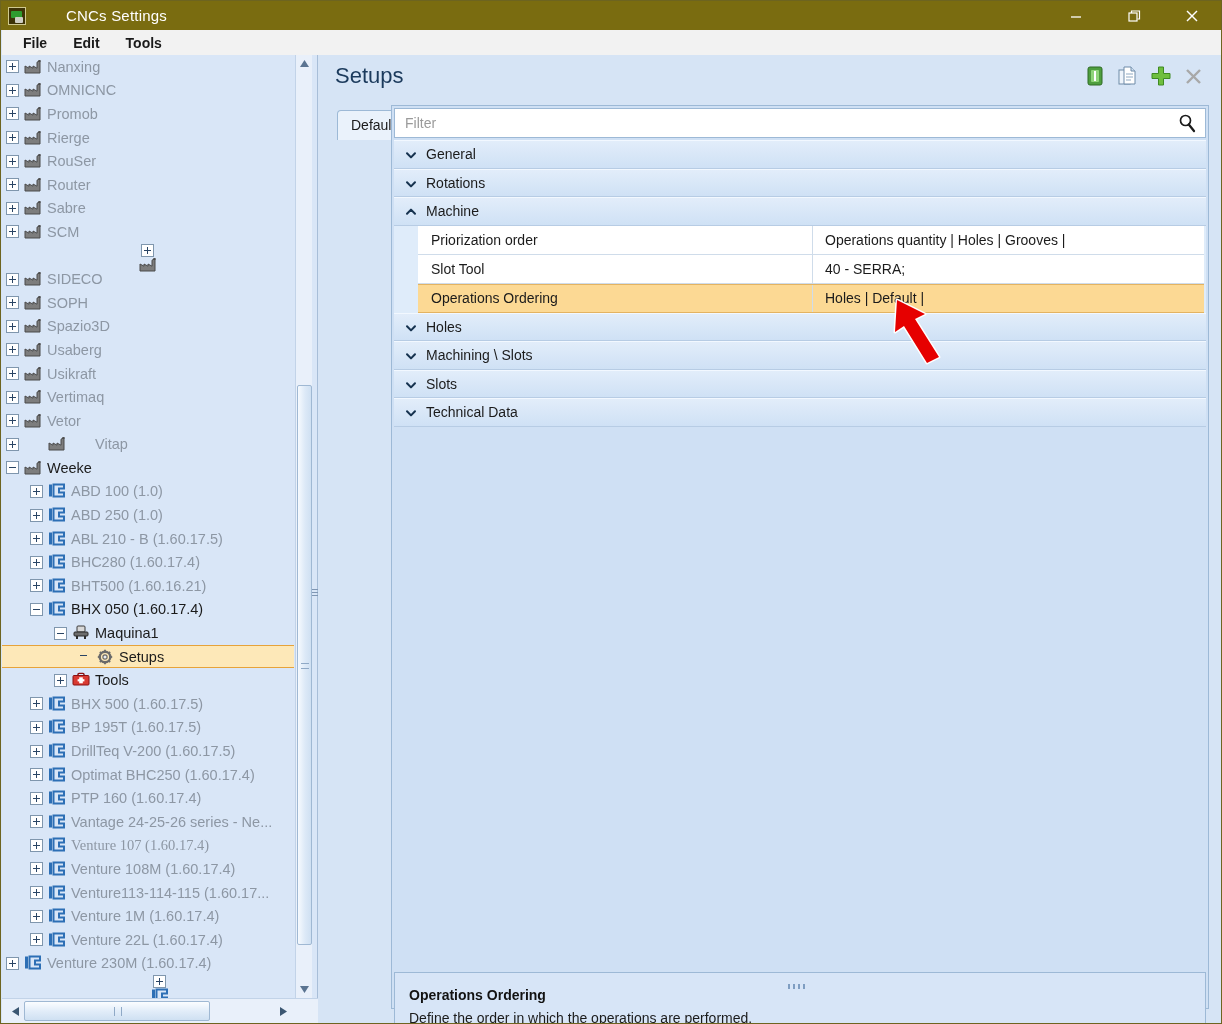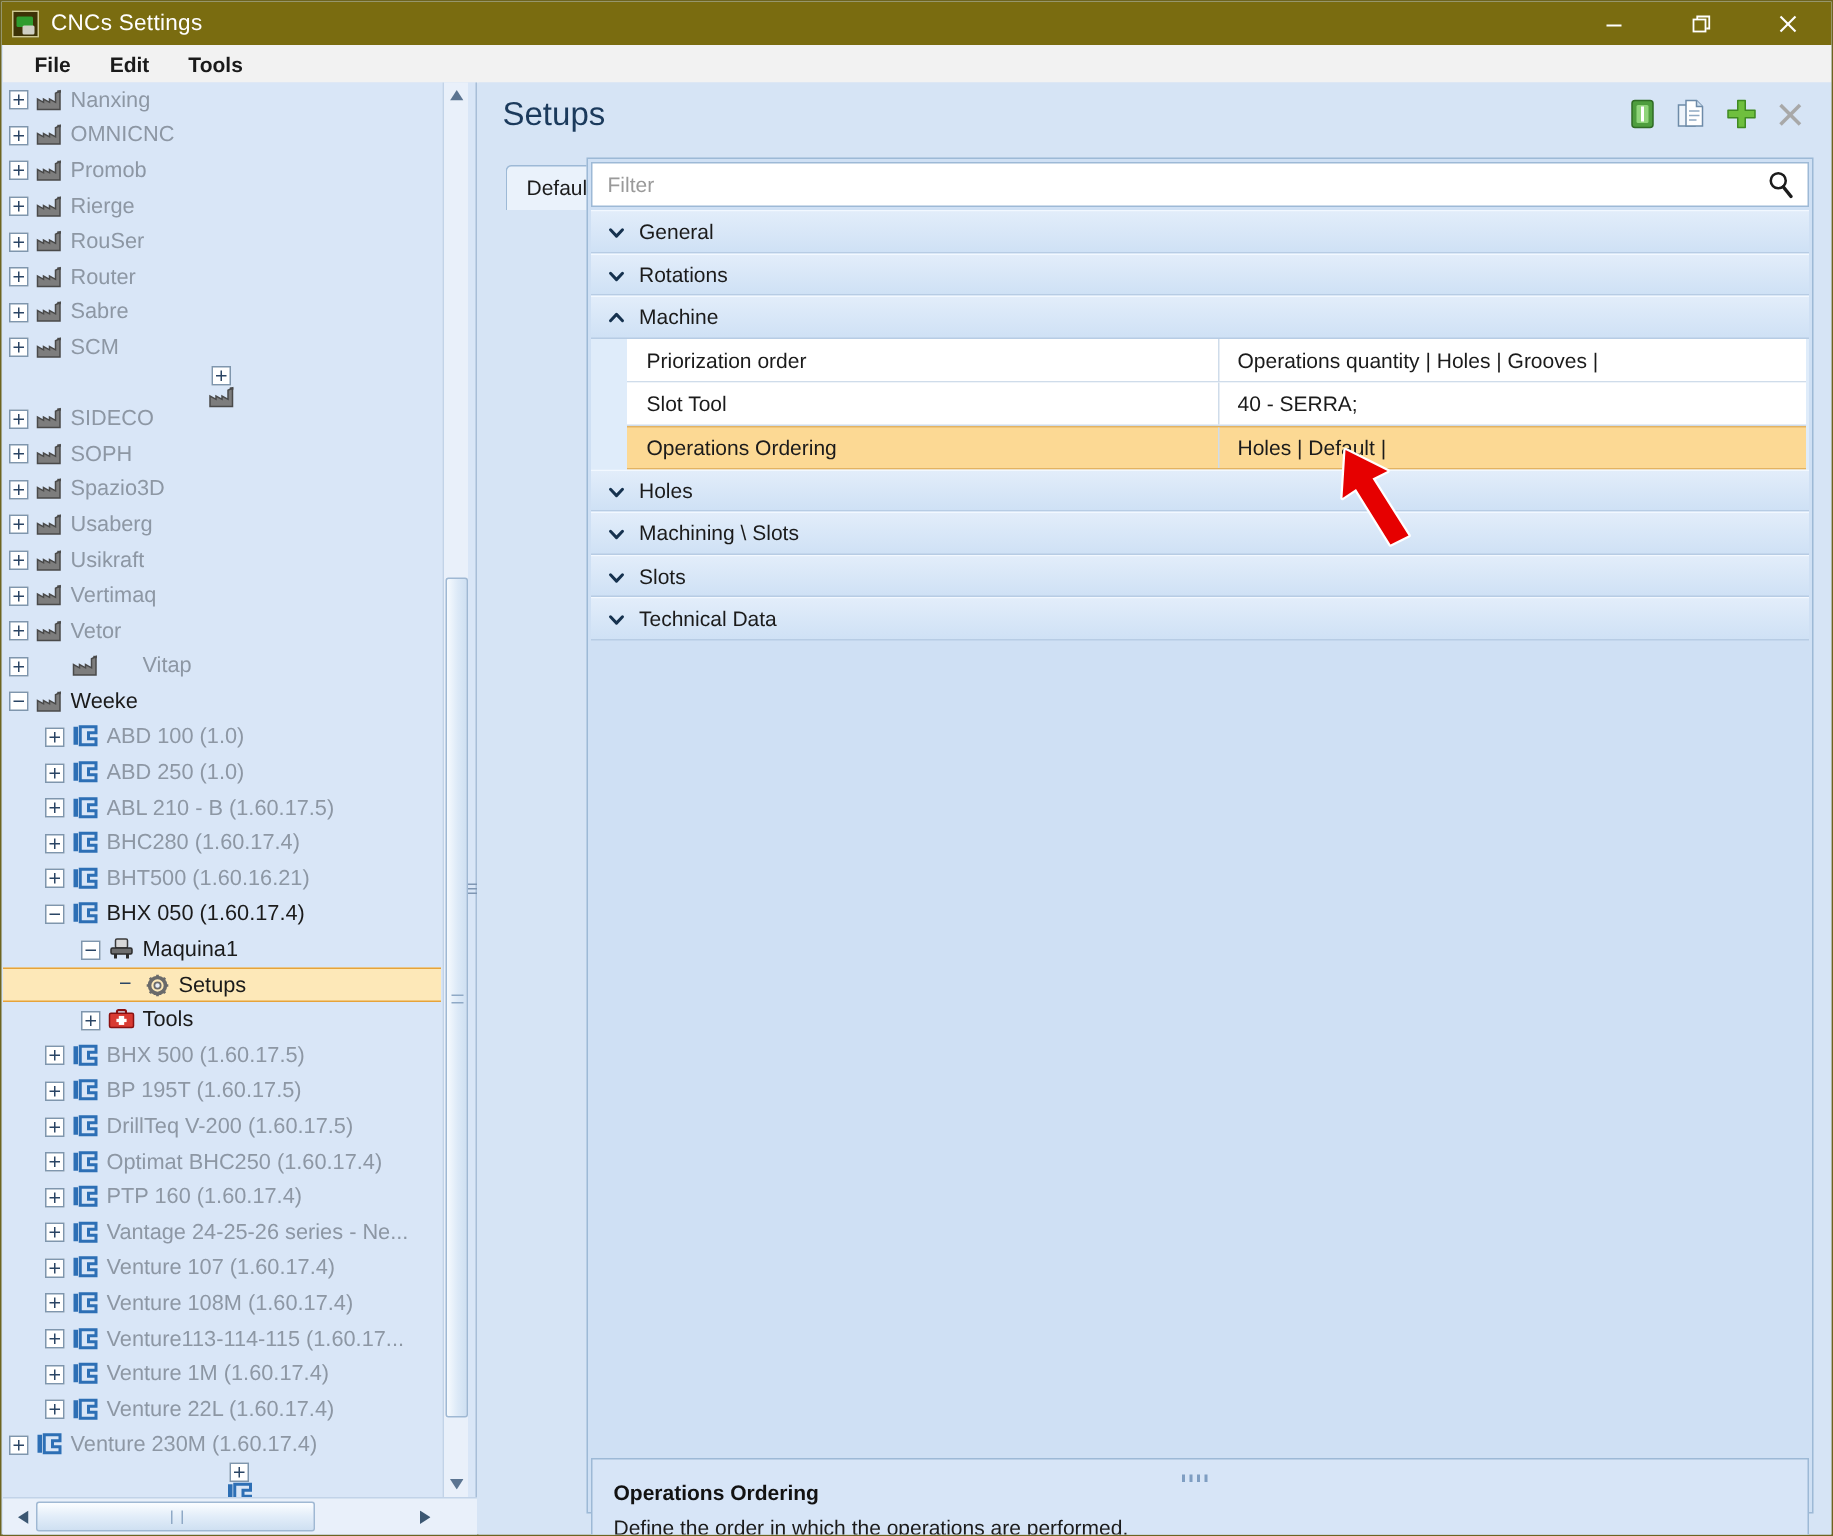--- a/index.html
+++ b/index.html
@@ -15,21 +15,21 @@
     width: 1222px; height: 1024px;
     background: #d6e4f5;
     border: 1px solid #6d6420;
     overflow: hidden;
   }
 
   
   #titlebar {
     position: absolute; left: 0; top: 0; width: 1220px; height: 29px;
     background: #7a6c10;
-    display: flex; align-items: center;
+    display: flex; align-items: center; gap: 32px;
   }
   #app-icon {
     width: 18px; height: 18px; margin-left: 7px; margin-right: 8px;
     background: #3d3307;
     border: 1px solid #cfc98f;
     position: relative; flex: 0 0 auto;
   }
   #app-icon::before {
     content: ""; position: absolute; left: 2px; top: 3px;
     width: 11px; height: 7px; background: #2f9c2f; border-radius: 1px;
@@ -635,21 +635,21 @@
         <div class="tr dim" style="padding-left: 28px;">
           <span class="exp plus"></span>
           <span class="ico">
             <svg width="18" height="15" viewBox="0 0 18 15">
               <rect x="1" y="1.5" width="3" height="12" fill="#2d6fb5"></rect>
               <path d="M5.5 1.5H16v4h-5v4h5v4H5.5z" fill="none" stroke="#2d6fb5" stroke-width="2"></path>
             </svg>
           </span>
           <span class="lbl">Vantage 24-25-26 series - Ne...</span>
         </div>
-        <div class="tr dim" style="padding-left: 28px;">
+        <div class="tr dim" style="padding-left: 28px; font-family: Liberation Serif, serif;">
           <span class="exp plus"></span>
           <span class="ico">
             <svg width="18" height="15" viewBox="0 0 18 15">
               <rect x="1" y="1.5" width="3" height="12" fill="#2d6fb5"></rect>
               <path d="M5.5 1.5H16v4h-5v4h5v4H5.5z" fill="none" stroke="#2d6fb5" stroke-width="2"></path>
             </svg>
           </span>
           <span class="lbl">Venture 107 (1.60.17.4)</span>
         </div>
         <div class="tr dim" style="padding-left: 28px;">

